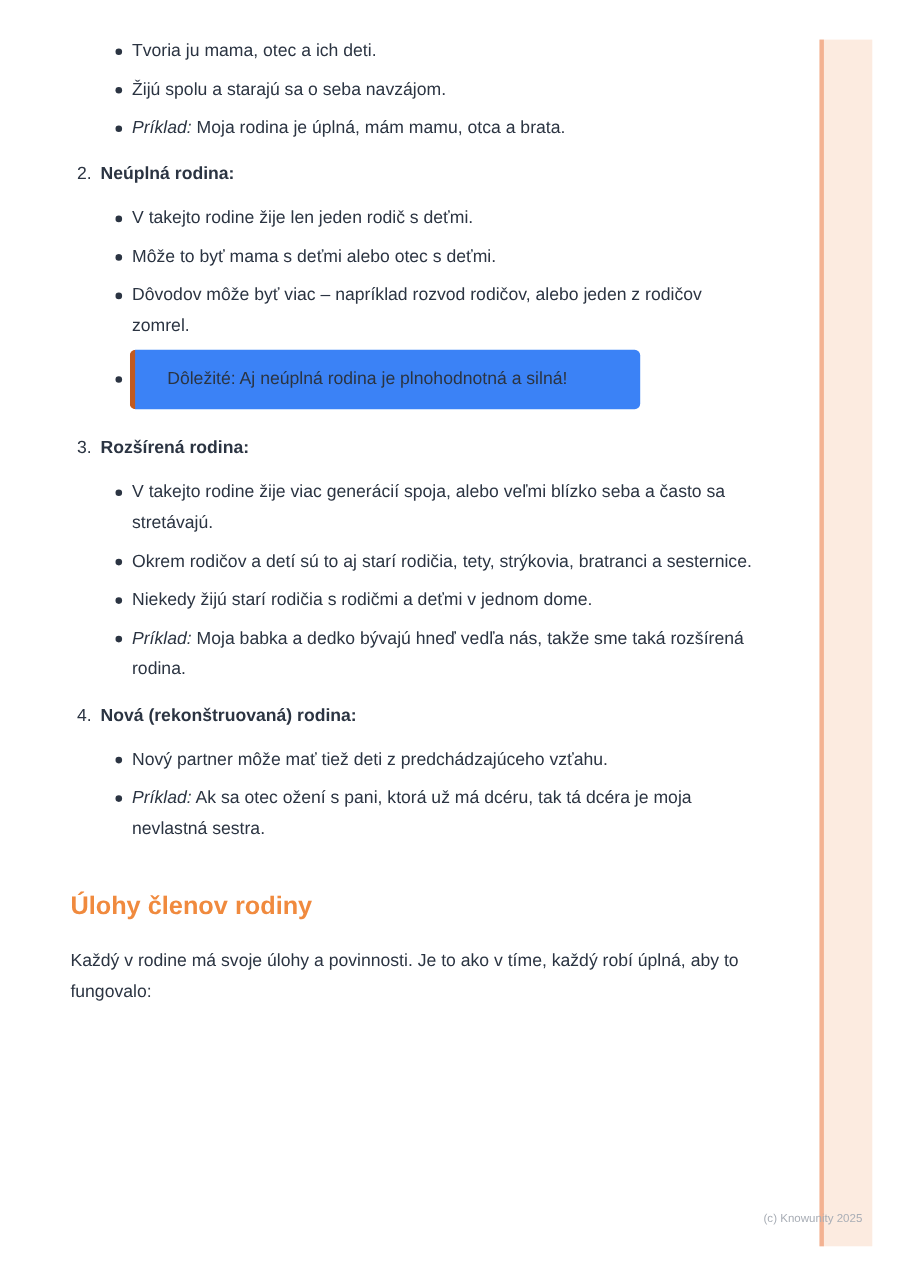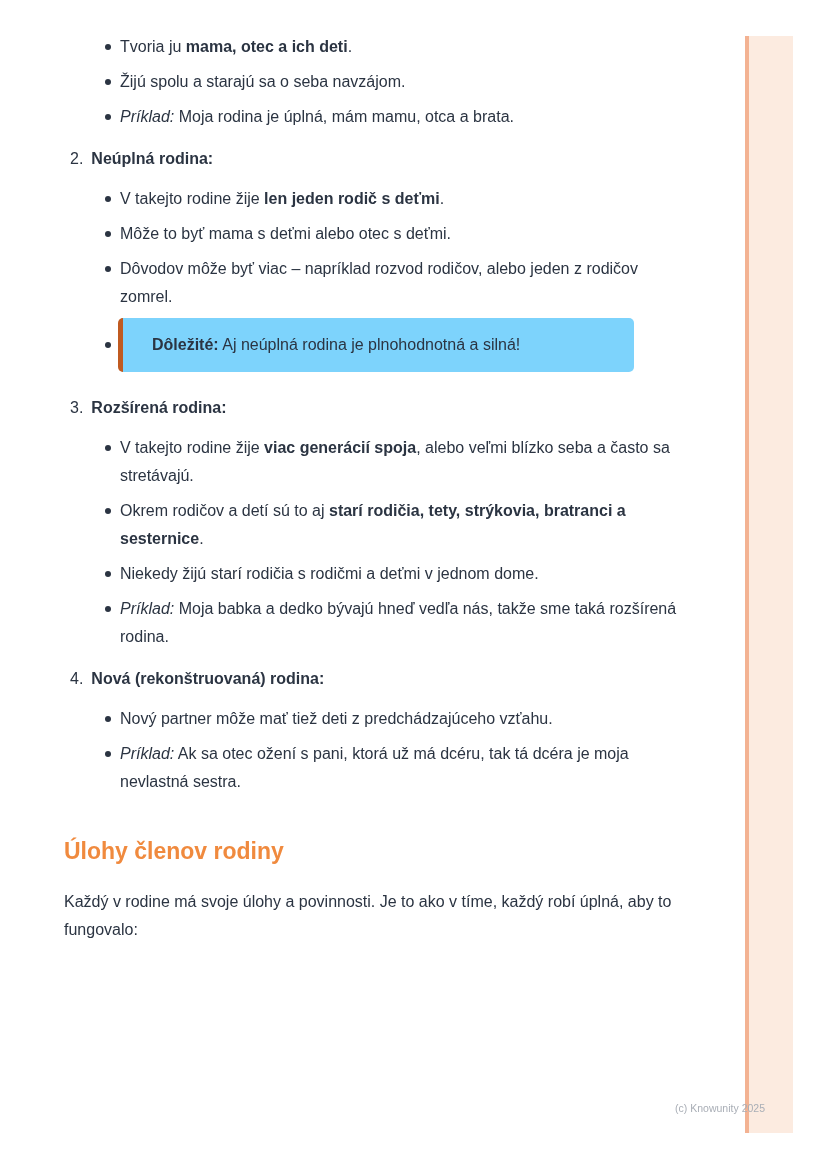--- a/index.html
+++ b/index.html
@@ -7,40 +7,40 @@
     position:relative; width:828px; height:1171px; background:#ffffff;
     overflow:hidden; font-family:"Liberation Sans", sans-serif;
     color:#2b3442; font-size:16px; line-height:28px;
   }
   .stripe {
     position:absolute; top:36px; right:35px; width:44px; height:1097px;
     background:#fcebe0; border-left:4px solid #f3b292; z-index:1;
   }
   .content { position:absolute; left:64px; top:0; width:624px; z-index:2; }
 
-  .b { font-weight:700; }
+  .b { font-weight:400; }
   .i { font-style:italic; }
 
   .blist { margin:0; }
   .blist.first { margin-top:33px; }
   .bli { position:relative; padding-left:56px; margin-bottom:7px; }
   .bli::before {
     content:""; position:absolute; left:41px; top:11px;
     width:6px; height:6px; border-radius:50%; background:#2b3442;
   }
 
   .sec-h { margin:14px 0 12px 0; padding-left:6px; }
   .sec-h .num { margin-right:8px; }
   .sec-h .ttl { font-weight:700; }
 
   .callout-li { margin-top:4px; margin-bottom:22px; padding-left:54px; }
   .callout-li::before { left:41px; top:50%; margin-top:-3px; }
   .callout {
-    box-sizing:border-box; width:516px;
-    background:#7dd3fc; border-left:5px solid #c05a20; border-radius:5px;
+    box-sizing:border-box; width:464px;
+    background:#3b82f6; border-left:5px solid #c05a20; border-radius:5px;
     padding:13px 16px 13px 29px;
   }
 
   .h2 {
     margin:40px 0 0 0; font-size:23px; line-height:30px;
     color:#f08a3e; font-weight:700;
   }
   .para { margin:22px 0 0 0; }
 
   .rlist { margin-top:28px; }
@@ -50,21 +50,21 @@
     width:6px; height:6px; border-radius:50%; background:#2b3442;
   }
   .sli { position:relative; padding-left:88px; margin-bottom:6px; }
   .sli::before {
     content:""; position:absolute; left:66px; top:10px;
     width:8px; height:8px; box-sizing:border-box;
     border:1.5px solid #2b3442; border-radius:50%; background:transparent;
   }
 
   .footer {
-    position:absolute; right:63px; top:1101px; z-index:3;
+    position:absolute; right:44px; top:1101px; z-index:3;
     font-size:10.5px; line-height:14px; color:#a9aeb6;
   }
 </style>
 </head>
 <body>
 
 <div class="page">
   <div class="stripe"></div>
 
   <main class="content">

